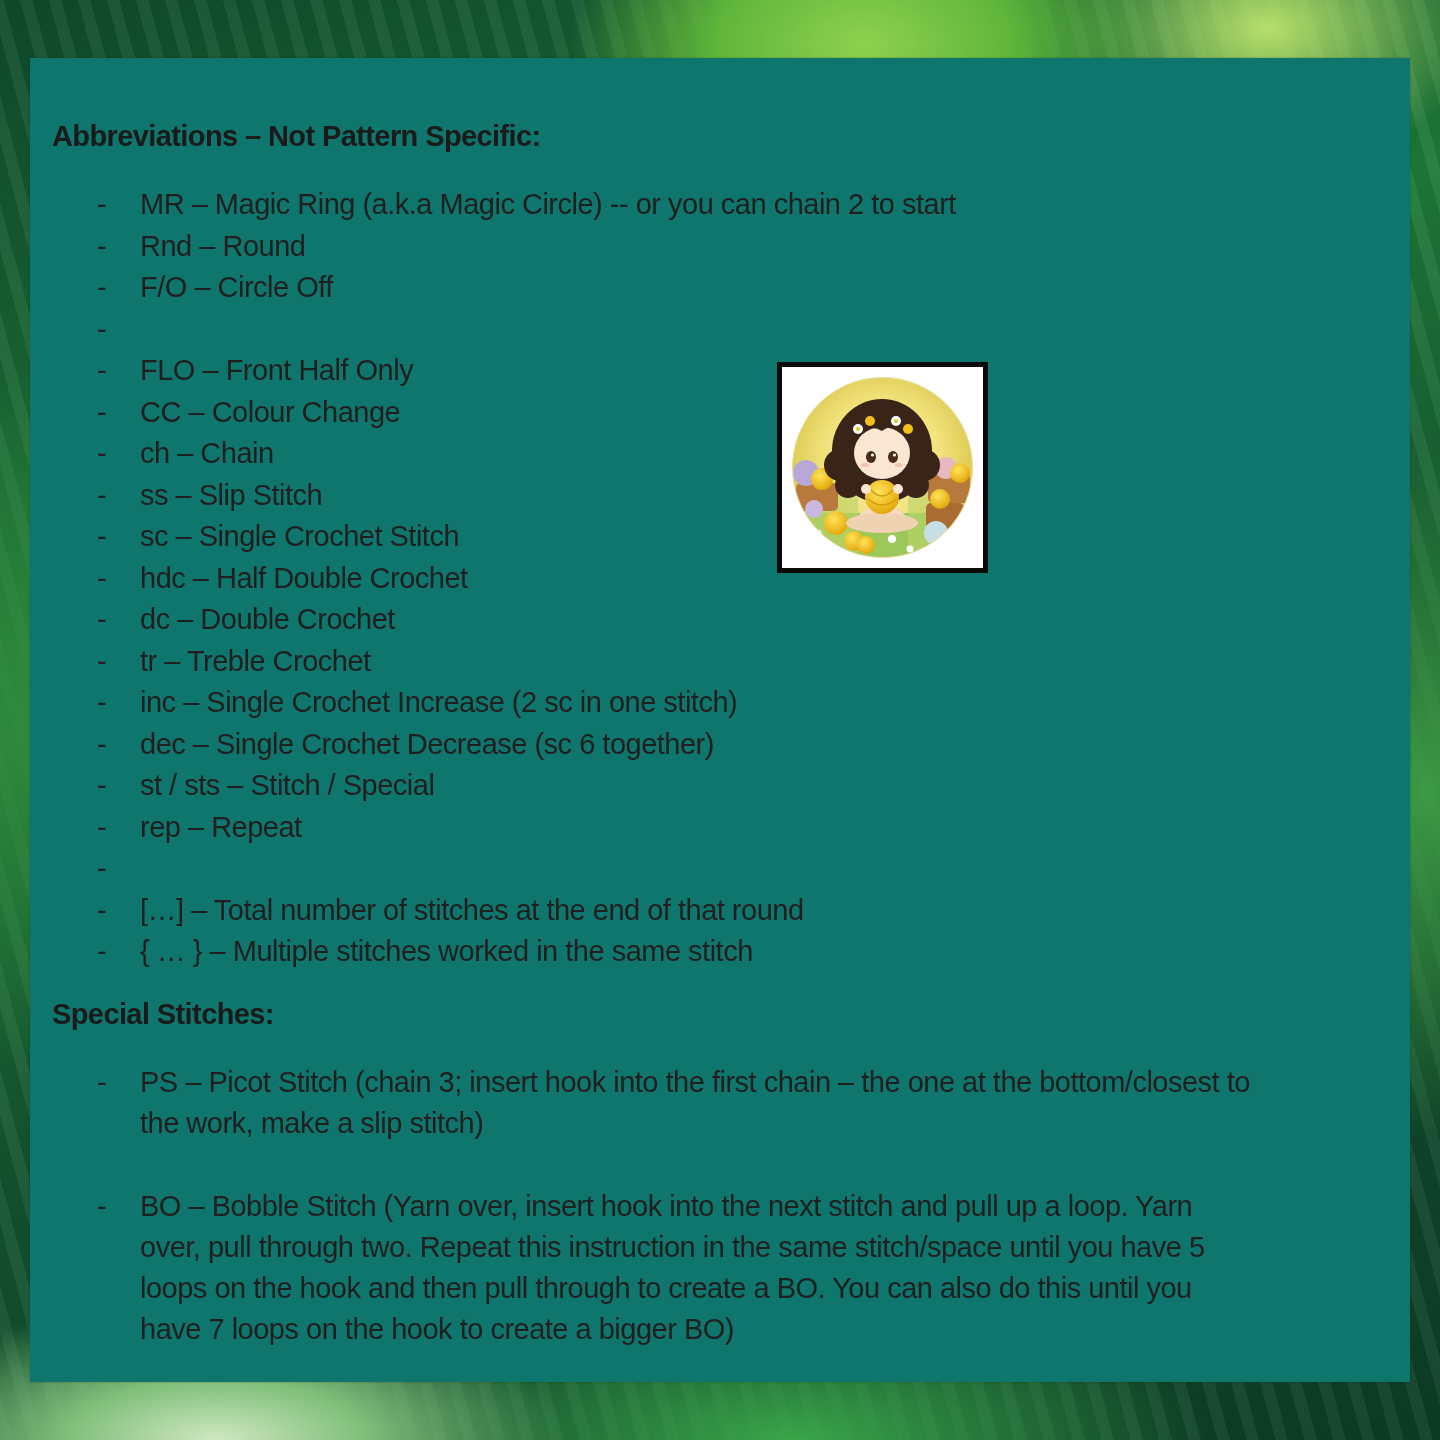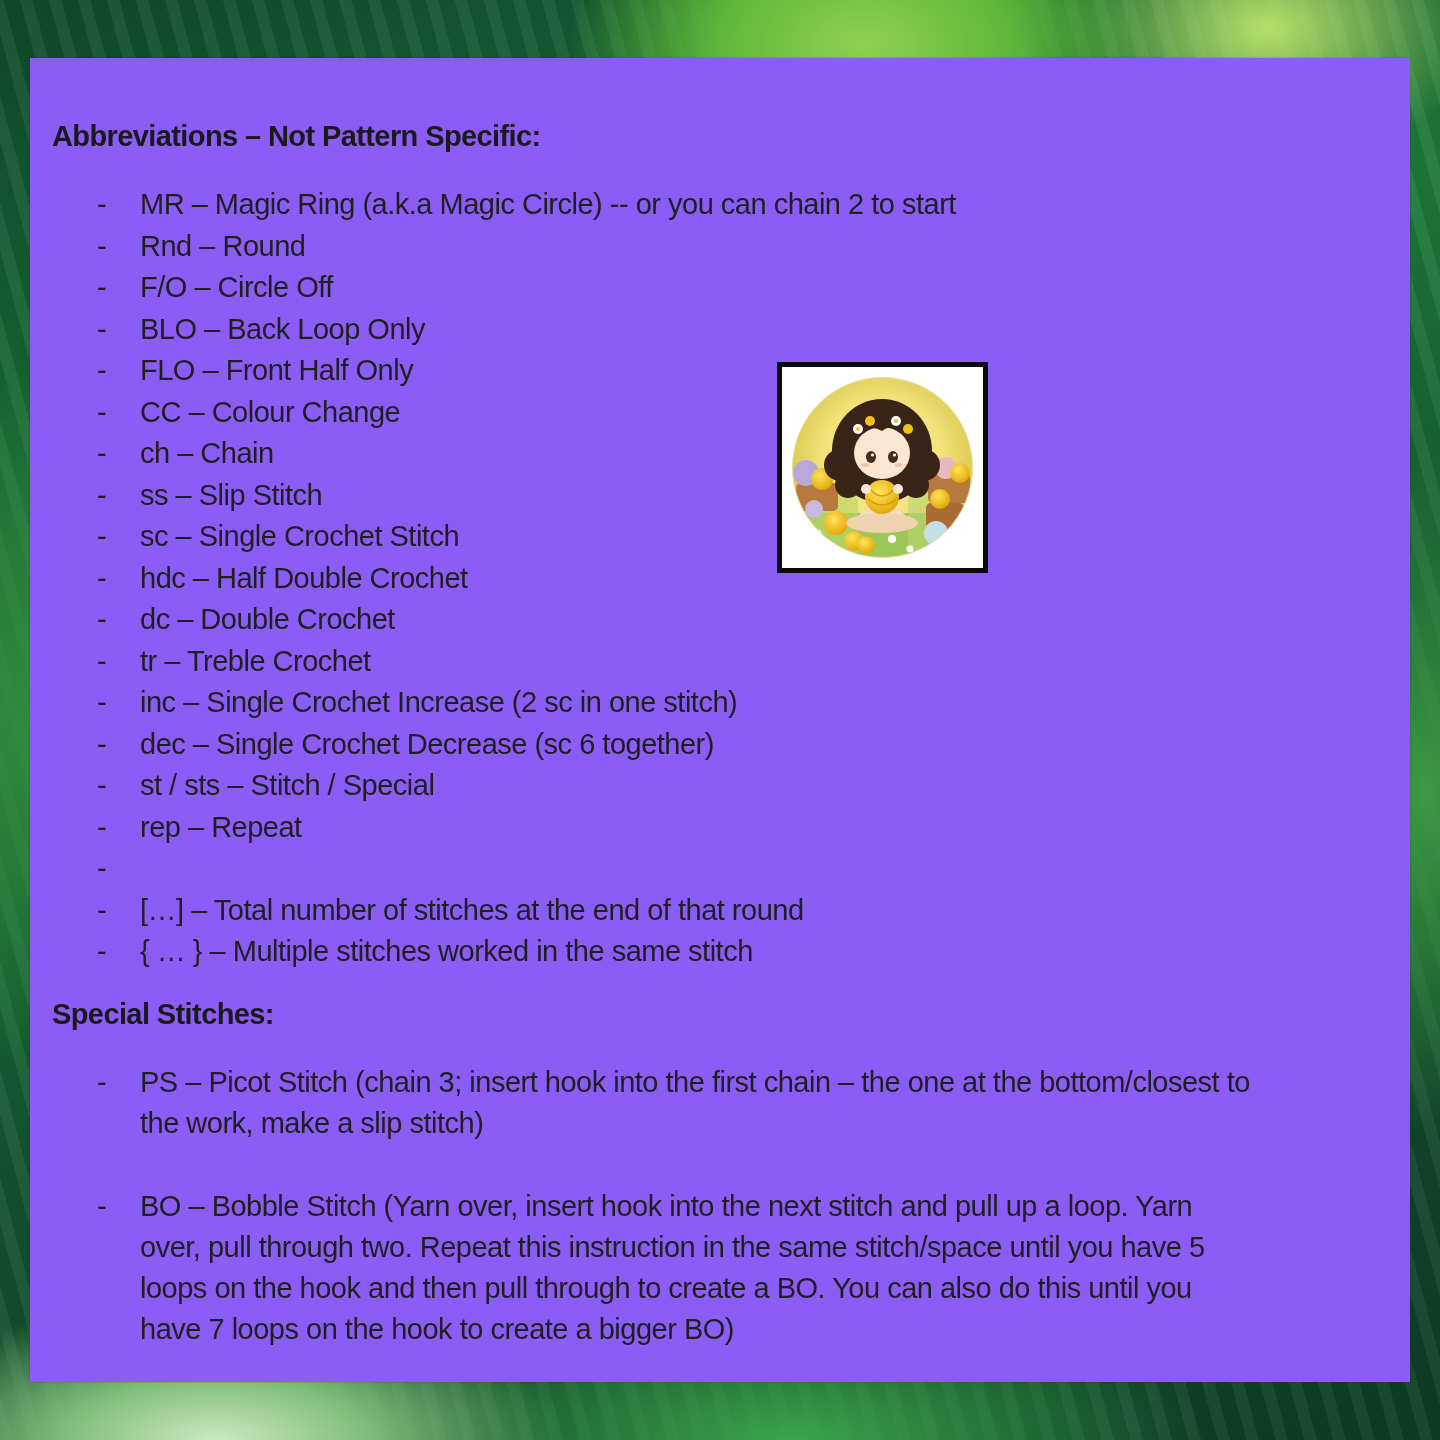--- a/index.html
+++ b/index.html
@@ -21,21 +21,21 @@
         radial-gradient(ellipse 600px 220px at 55% 100%, #3aa64a 0%, rgba(20,90,40,0) 70%),
         repeating-linear-gradient(75deg, rgba(255,255,255,0.05) 0 12px, rgba(0,0,0,0.05) 12px 28px),
         linear-gradient(160deg, #0f4a2c 0%, #1f7a3a 35%, #13532f 60%, #0d3d26 100%);
     }
     .card {
       position: absolute;
       left: 30px;
       top: 58px;
       width: 1380px;
       height: 1324px;
-      background: #8b5cf6;
+      background: #0f766e;
       box-shadow: 0 0 2px rgba(0,0,0,0.25);
     }
     .heading {
       position: absolute;
       left: 22px;
       font-weight: bold;
       font-size: 29px;
       color: #1a1a1a;
       letter-spacing: -0.6px;
       white-space: nowrap;
@@ -92,21 +92,21 @@
 <body>
 
 <div class="card">
 
   <div class="heading" style="top:62px;">Abbreviations – Not Pattern Specific:</div>
 
   <ul class="list abbr-list" style="top:126px;">
     <li class="item"><span class="dash">-</span><span>MR – Magic Ring (a.k.a Magic Circle) -- or you can chain 2 to start</span></li>
     <li class="item"><span class="dash">-</span><span>Rnd – Round</span></li>
     <li class="item"><span class="dash">-</span><span>F/O – Circle Off</span></li>
-    <li class="item"><span class="dash">-</span><span>BLO – Back Loop Only</span></li>
+    <li class="item"><span class="dash">-</span></li>
     <li class="item"><span class="dash">-</span><span>FLO – Front Half Only</span></li>
     <li class="item"><span class="dash">-</span><span>CC – Colour Change</span></li>
     <li class="item"><span class="dash">-</span><span>ch – Chain</span></li>
     <li class="item"><span class="dash">-</span><span>ss – Slip Stitch</span></li>
     <li class="item"><span class="dash">-</span><span>sc – Single Crochet Stitch</span></li>
     <li class="item"><span class="dash">-</span><span>hdc – Half Double Crochet</span></li>
     <li class="item"><span class="dash">-</span><span>dc – Double Crochet</span></li>
     <li class="item"><span class="dash">-</span><span>tr – Treble Crochet</span></li>
     <li class="item"><span class="dash">-</span><span>inc – Single Crochet Increase (2 sc in one stitch)</span></li>
     <li class="item"><span class="dash">-</span><span>dec – Single Crochet Decrease (sc 6 together)</span></li>

